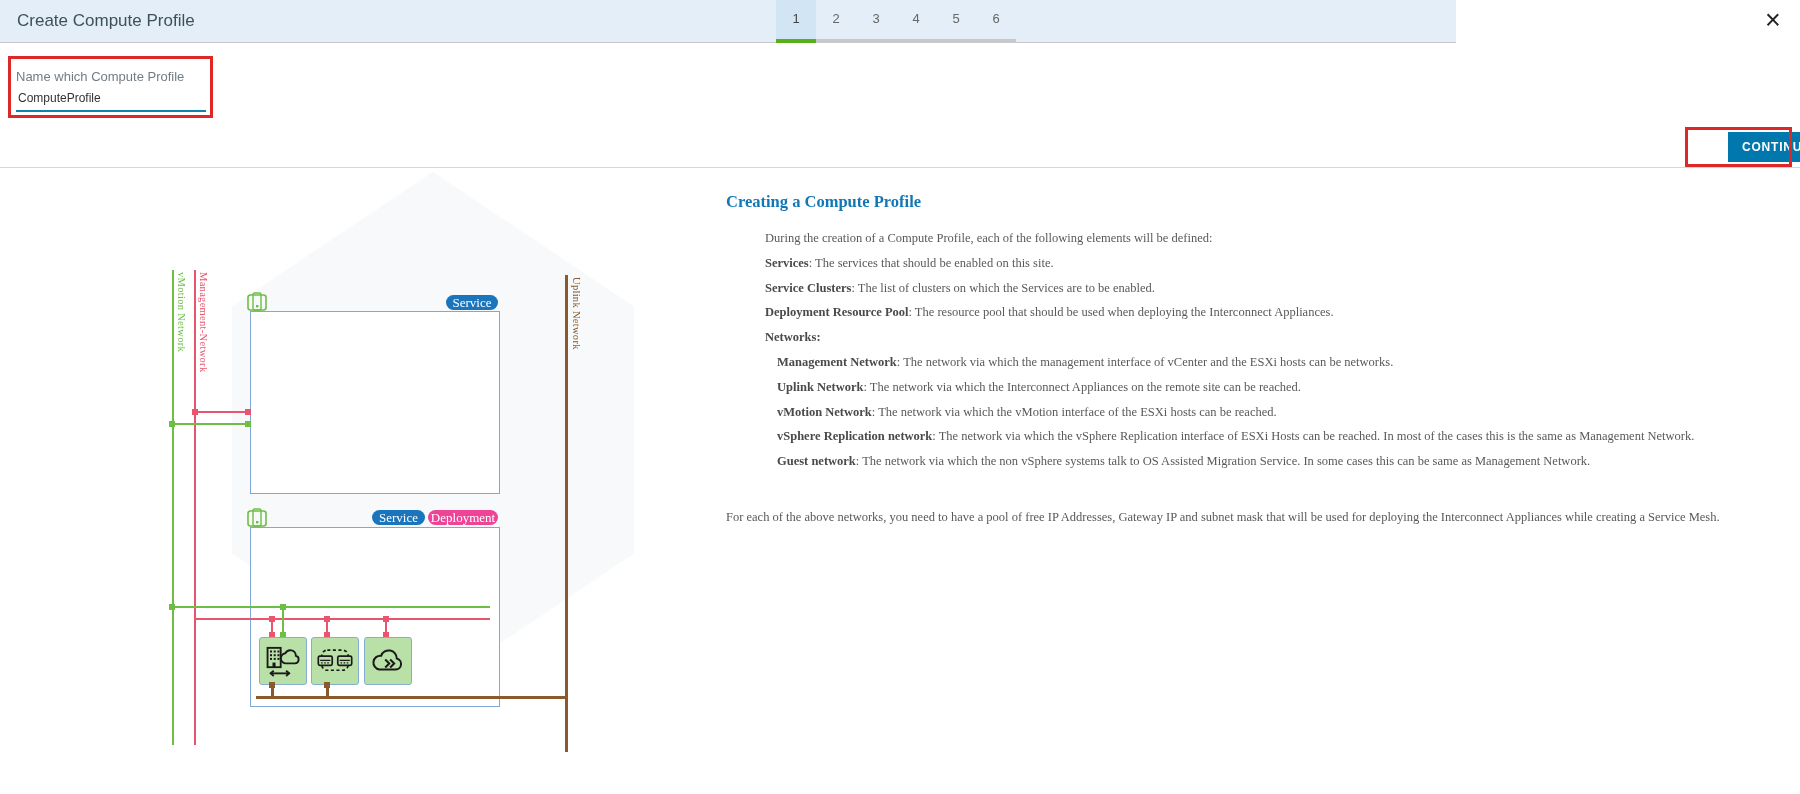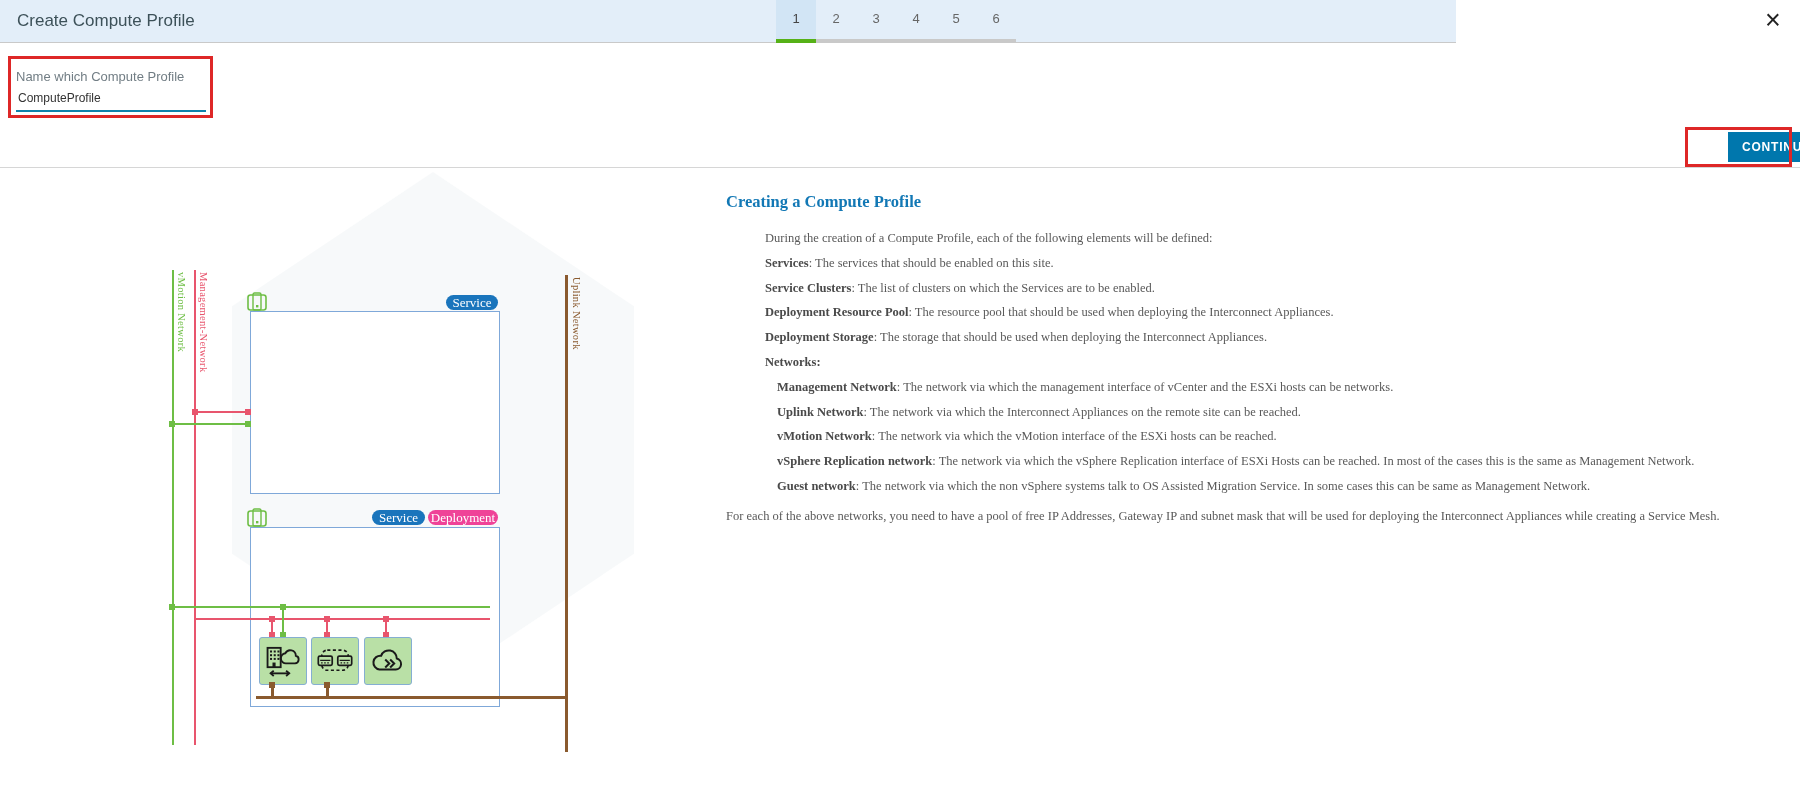--- a/index.html
+++ b/index.html
@@ -31,21 +31,21 @@
                   background:#0077ad; color:#fff; border:none; font-size:12px; font-weight:700;
                   letter-spacing:0.8px; font-family:"Liberation Sans", sans-serif; cursor:pointer; }
   .divider { position:absolute; left:0; top:167px; width:1800px; height:1px; background:#d6d6d6; }
 
   
   .info { position:absolute; left:726px; top:192px; width:1058px; color:#595959; font-size:12.5px;font-family:Liberation Serif, serif; }
   .info h2 { font-size:16.5px; font-weight:700; color:#1278b5; margin-bottom:14px; }
   .info-row { line-height:24.8px; white-space:nowrap;margin-left:39px; }
   .info-row.indent { padding-left:12px; }
   .info-row .term { font-weight:700; color:#4a4a4a; }
-  .info-footer { margin-top:4px; line-height:26px; white-space:normal; }
+  .info-footer { margin-top:30px; line-height:26px; white-space:normal; }
 
   
   .hexagon { position:absolute; left:232px; top:172px; width:402px; height:516px;
              background:#f3f6f8; opacity:0.65;
              clip-path:polygon(50% 0%, 100% 26%, 100% 74%, 50% 100%, 0% 74%, 0% 26%); }
   .vline, .hline, .cap { position:absolute; }
   .g { background:#6ebe45; } .r { background:#e8556d; } .b { background:#8a5a2e; }
   .cap { width:6px; height:6px; }
   .vlabel { position:absolute; writing-mode:vertical-rl; font-family:"Liberation Serif", serif;
             font-size:10.5px; letter-spacing:0.3px; }
@@ -185,21 +185,20 @@
   <div class="cap b" style="left:269px;top:682px;"></div>
   <div class="cap b" style="left:324px;top:682px;"></div>
   <div class="hline b" style="left:256px;top:696px;width:311px;height:3px;"></div>
 
   <div class="info">
     <h2>Creating a Compute Profile</h2>
     <div class="info-row">During the creation of a Compute Profile, each of the following elements will be defined:</div>
     <div class="info-row"><span class="term">Services</span><span>: The services that should be enabled on this site.</span></div>
     <div class="info-row"><span class="term">Service Clusters</span><span>: The list of clusters on which the Services are to be enabled.</span></div>
     <div class="info-row"><span class="term">Deployment Resource Pool</span><span>: The resource pool that should be used when deploying the Interconnect Appliances.</span></div>
-    <div class="info-row"><span class="term">Deployment Storage</span><span>: The storage that should be used when deploying the Interconnect Appliances.</span></div>
     <div class="info-row"><span class="term">Networks:</span><span></span></div>
     <div class="info-row indent"><span class="term">Management Network</span><span>: The network via which the management interface of vCenter and the ESXi hosts can be networks.</span></div>
     <div class="info-row indent"><span class="term">Uplink Network</span><span>: The network via which the Interconnect Appliances on the remote site can be reached.</span></div>
     <div class="info-row indent"><span class="term">vMotion Network</span><span>: The network via which the vMotion interface of the ESXi hosts can be reached.</span></div>
     <div class="info-row indent"><span class="term">vSphere Replication network</span><span>: The network via which the vSphere Replication interface of ESXi Hosts can be reached. In most of the cases this is the same as Management Network.</span></div>
     <div class="info-row indent"><span class="term">Guest network</span><span>: The network via which the non vSphere systems talk to OS Assisted Migration Service. In some cases this can be same as Management Network.</span></div>
     <div class="info-footer">For each of the above networks, you need to have a pool of free IP Addresses, Gateway IP and subnet mask that will be used for deploying the Interconnect Appliances while creating a Service Mesh.</div>
   </div>
 
 </div>

